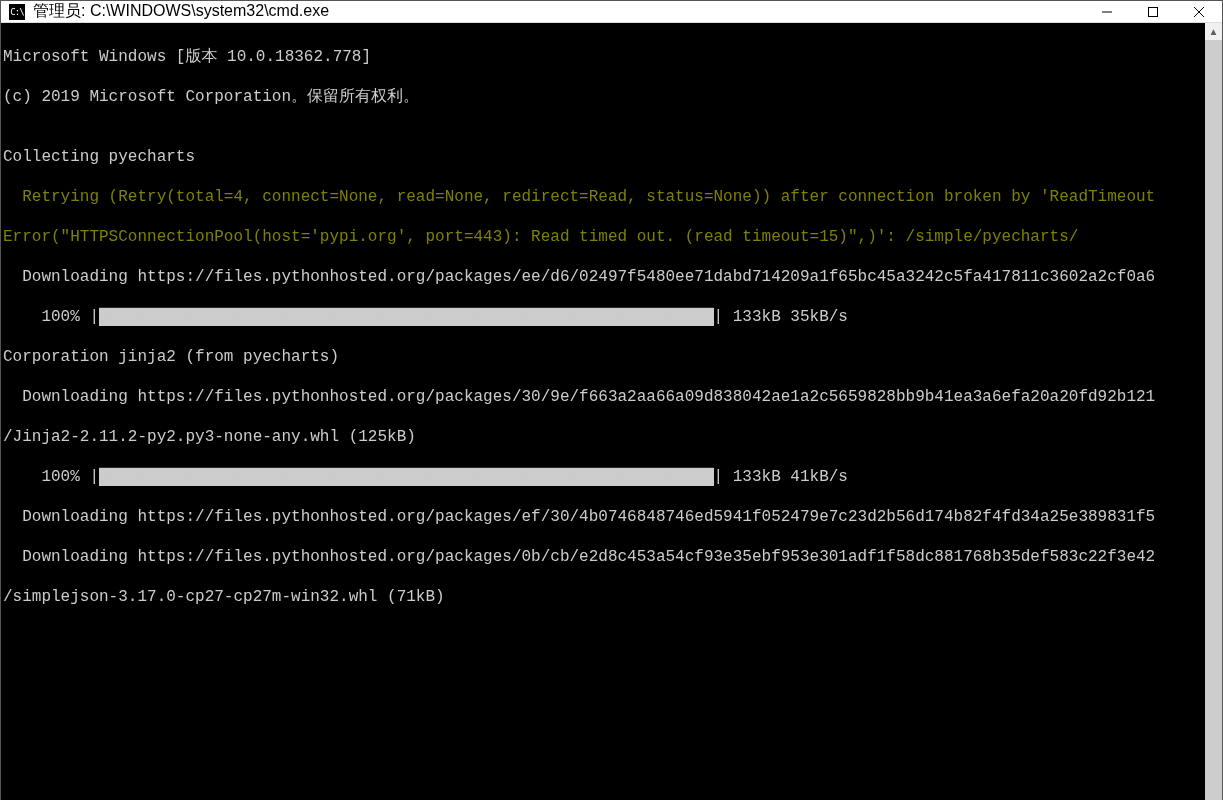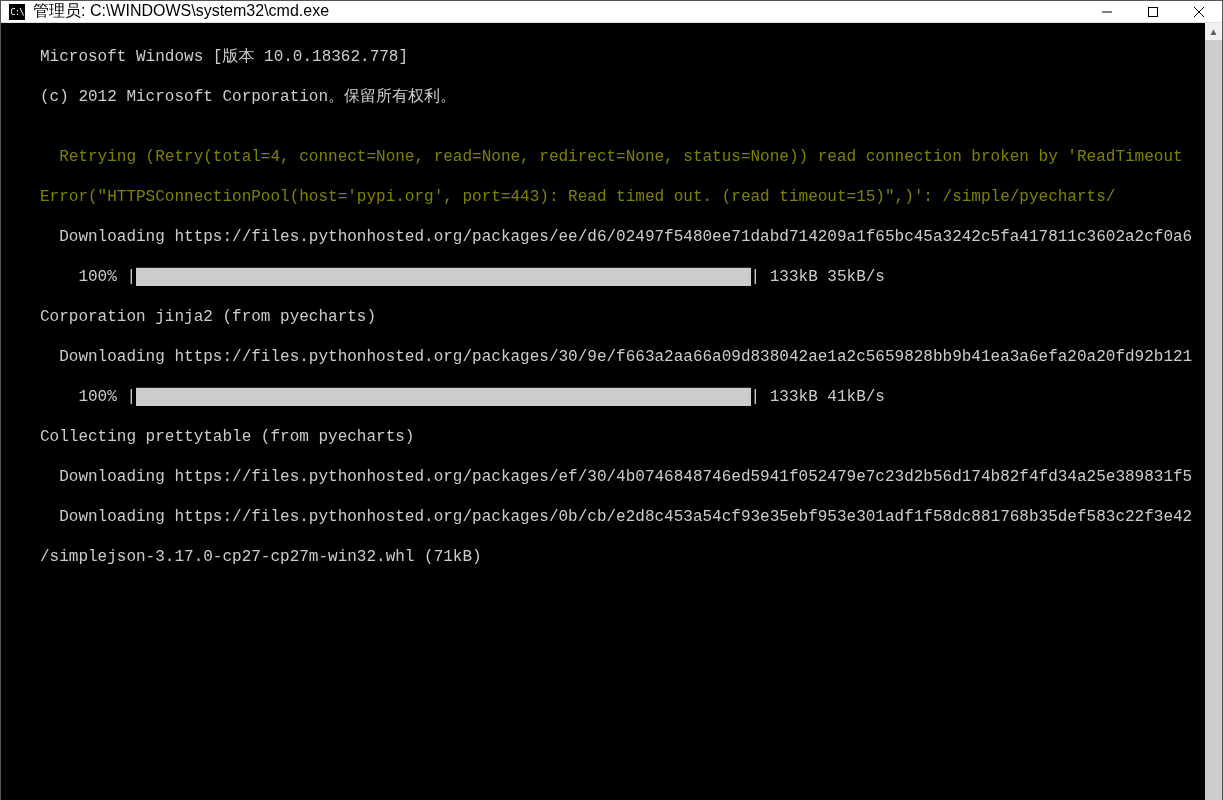--- a/index.html
+++ b/index.html
@@ -7,21 +7,21 @@
   .window { width: 1223px; height: 800px; display: flex; flex-direction: column; border: 1px solid #555; }
   .titlebar { height: 32px; background: #fff; display: flex; align-items: center; border-bottom: 1px solid #ddd; }
   .titlebar .app-icon { width: 16px; height: 16px; margin: 0 8px 0 8px; background: #000; display:inline-flex; align-items:center; justify-content:center; }
   .titlebar .app-icon span{ font-size:9px; color:#fff; font-family: monospace; letter-spacing:-1px;}
   .titlebar .title { flex: 1; font-size: 16px; color: #000; }
   .titlebar .controls { display: flex; height: 100%; }
   .titlebar .controls .btn { width: 46px; height: 100%; display: flex; align-items: center; justify-content: center; font-size: 14px; color: #000; cursor: pointer; }
   .titlebar .controls .btn svg { width: 10px; height: 10px; }
   .client { flex: 1; display: flex; background: #000; position: relative; }
   .terminal { flex: 1; padding: 4px 2px; font-family: "NSimSun","SimSun","Consolas","Courier New",monospace; font-size: 16px; line-height: 20px; color: #ccc; white-space: pre; overflow: hidden; }
-  .terminal .line { white-space: pre; margin-left: 37px; }
+  .terminal .line { white-space: pre; }
   .terminal .warn { color: #808000; } 
   .terminal .bar { background: #ccc; color:#ccc; }
   .scrollbar { width: 17px; background: #f0f0f0; display: flex; flex-direction: column; }
   .scrollbar .arrow { height: 17px; display:flex; align-items:center; justify-content:center; color:#606060; font-size:10px; cursor:pointer;}
   .scrollbar .track { flex:1; background:#f0f0f0; position:relative; }
   .scrollbar .thumb { position:absolute; left:0; right:0; top:0; height:100%; background:#cdcdcd; }
   @keyframes blink { 50% { opacity:0; } }
 </style>
 </head>
 <body>
@@ -49,30 +49,31 @@
             <line x1="0" y1="0" x2="10" y2="10" stroke="#000" stroke-width="1"></line>
             <line x1="10" y1="0" x2="0" y2="10" stroke="#000" stroke-width="1"></line>
           </svg>
       </div>
     </div>
   </div>
 
   <div class="client">
     <div class="terminal">
 <div class="line">Microsoft Windows [版本 10.0.18362.778]</div>
-<div class="line">(c) 2012 Microsoft Corporation。保留所有权利。</div>
+<div class="line">(c) 2019 Microsoft Corporation。保留所有权利。</div>
 <div class="line"></div>
-<div class="line warn">  Retrying (Retry(total=4, connect=None, read=None, redirect=None, status=None)) read connection broken by 'ReadTimeout</div>
+<div class="line">Collecting pyecharts</div>
+<div class="line warn">  Retrying (Retry(total=4, connect=None, read=None, redirect=Read, status=None)) after connection broken by 'ReadTimeout</div>
 <div class="line warn">Error("HTTPSConnectionPool(host='pypi.org', port=443): Read timed out. (read timeout=15)",)': /simple/pyecharts/</div>
 <div class="line">  Downloading https://files.pythonhosted.org/packages/ee/d6/02497f5480ee71dabd714209a1f65bc45a3242c5fa417811c3602a2cf0a6</div>
 <div class="line"><span>    100% |</span><span class="bar">████████████████████████████████████████████████████████████████</span><span>| 133kB 35kB/s</span></div>
 <div class="line">Corporation jinja2 (from pyecharts)</div>
 <div class="line">  Downloading https://files.pythonhosted.org/packages/30/9e/f663a2aa66a09d838042ae1a2c5659828bb9b41ea3a6efa20a20fd92b121</div>
+<div class="line">/Jinja2-2.11.2-py2.py3-none-any.whl (125kB)</div>
 <div class="line"><span>    100% |</span><span class="bar">████████████████████████████████████████████████████████████████</span><span>| 133kB 41kB/s</span></div>
-<div class="line">Collecting prettytable (from pyecharts)</div>
 <div class="line">  Downloading https://files.pythonhosted.org/packages/ef/30/4b0746848746ed5941f052479e7c23d2b56d174b82f4fd34a25e389831f5</div>
 <div class="line">  Downloading https://files.pythonhosted.org/packages/0b/cb/e2d8c453a54cf93e35ebf953e301adf1f58dc881768b35def583c22f3e42</div>
 <div class="line">/simplejson-3.17.0-cp27-cp27m-win32.whl (71kB)</div>
 
 
 
 
 
 
 

